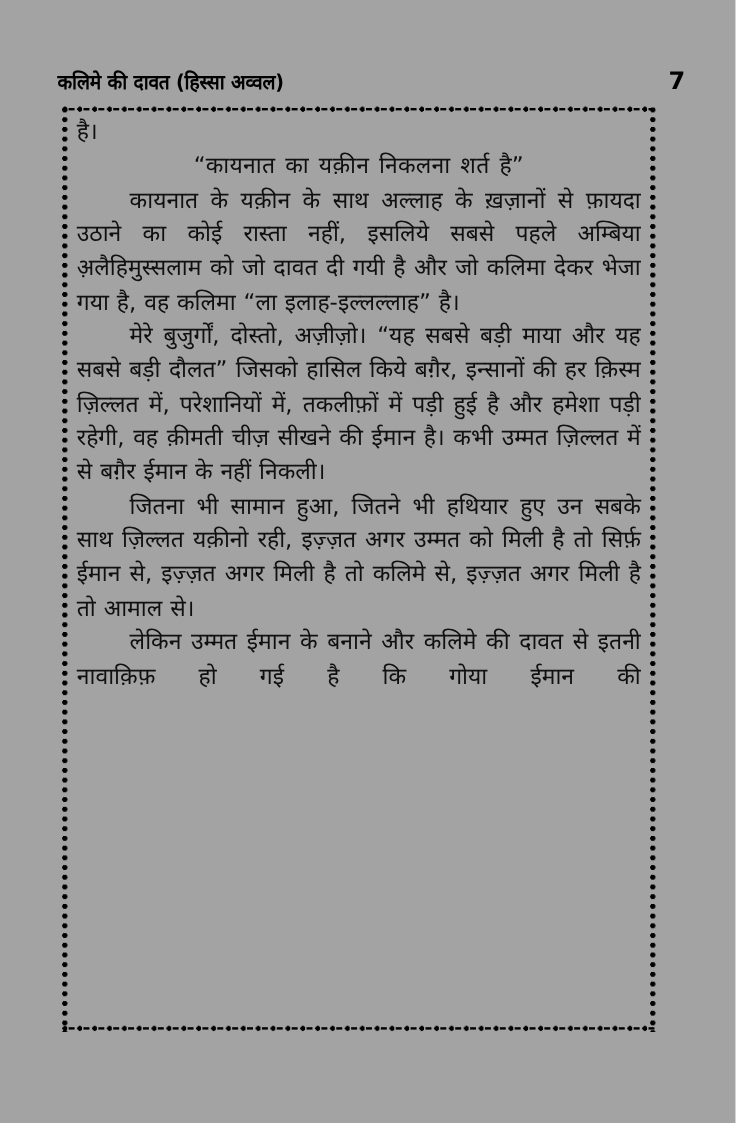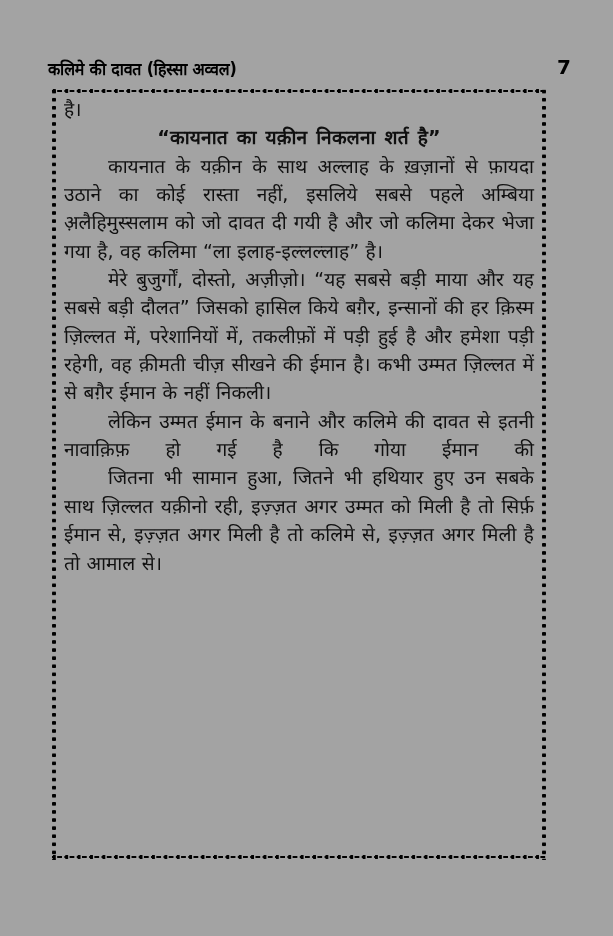--- a/index.html
+++ b/index.html
@@ -106,21 +106,21 @@
     text-align-last: left;
     text-indent: 44px;
     word-spacing: 0.5px;
   }
   .para.no-indent { text-indent: 0; }
   
   .para.cut { text-align-last: justify; }
 
   .heading {
     text-align: center;
-    font-weight: 700;
+    font-weight: 400;
     letter-spacing: 0.2px;
     word-spacing: 2px;
   }
 </style>
 </head>
 <body>
 
 <div class="page">
 
   <div class="header">
@@ -140,19 +140,19 @@
     <p class="block para no-indent">है।</p>
 
 
 
     <p class="block heading">“कायनात का यक़ीन निकलना शर्त है”</p>
 
     <p class="block para">कायनात के यक़ीन के साथ अल्लाह के ख़ज़ानों से फ़ायदा उठाने का कोई रास्ता नहीं, इसलिये सबसे पहले अम्बिया अ़लैहिमुस्सलाम को जो दावत दी गयी है और जो कलिमा देकर भेजा गया है, वह कलिमा “ला इलाह-इल्लल्लाह” है।</p>
 
     <p class="block para">मेरे बुजुर्गों, दोस्तो, अज़ीज़ो। “यह सबसे बड़ी माया और यह सबसे बड़ी दौलत” जिसको हासिल किये बग़ैर, इन्सानों की हर क़िस्म ज़िल्लत में, परेशानियों में, तकलीफ़ों में पड़ी हुई है और हमेशा पड़ी रहेगी, वह क़ीमती चीज़ सीखने की ईमान है। कभी उम्मत ज़िल्लत में से बग़ैर ईमान के नहीं निकली।</p>
 
+    <p class="block para">जितना भी सामान हुआ, जितने भी हथियार हुए उन सबके साथ ज़िल्लत यक़ीनो रही, इज़्ज़त अगर उम्मत को मिली है तो सिर्फ़ ईमान से, इज़्ज़त अगर मिली है तो कलिमे से, इज़्ज़त अगर मिली है तो आमाल से।</p>
+
     <p class="block para cut">लेकिन उम्मत ईमान के बनाने और कलिमे की दावत से इतनी नावाक़िफ़ हो गई है कि गोया ईमान की</p>
-
-    <p class="block para">जितना भी सामान हुआ, जितने भी हथियार हुए उन सबके साथ ज़िल्लत यक़ीनो रही, इज़्ज़त अगर उम्मत को मिली है तो सिर्फ़ ईमान से, इज़्ज़त अगर मिली है तो कलिमे से, इज़्ज़त अगर मिली है तो आमाल से।</p>
 
   </div>
 
 </div>
 
 </body></html>

